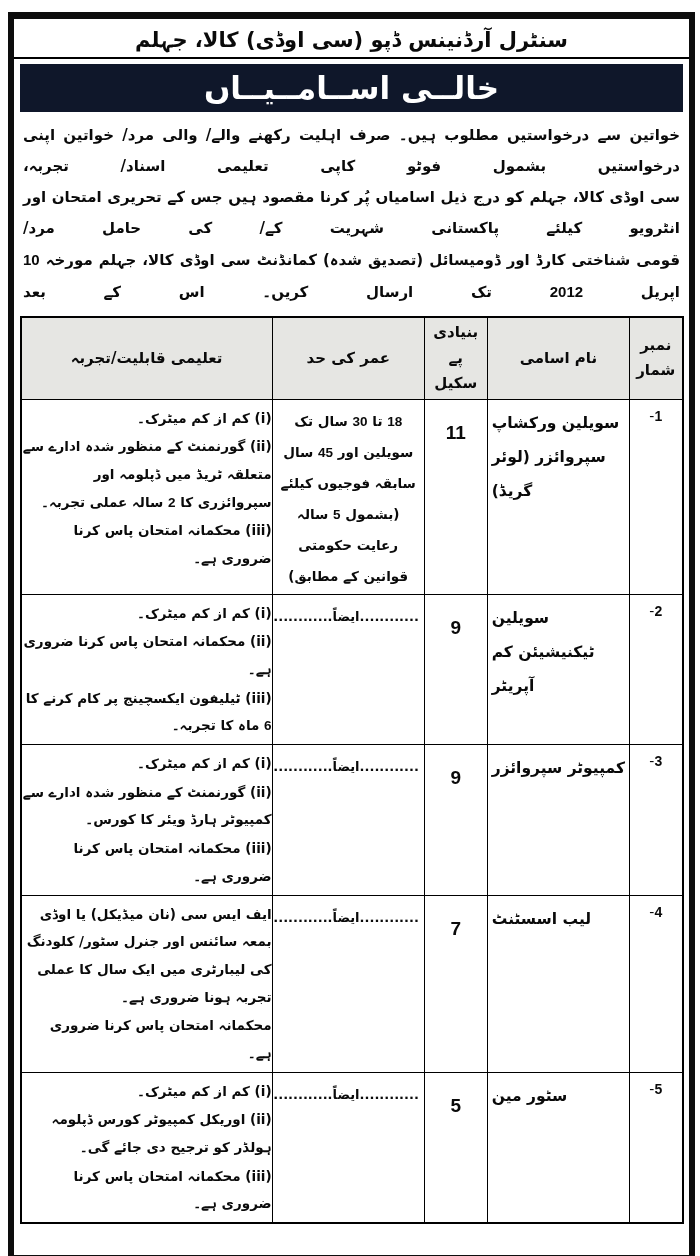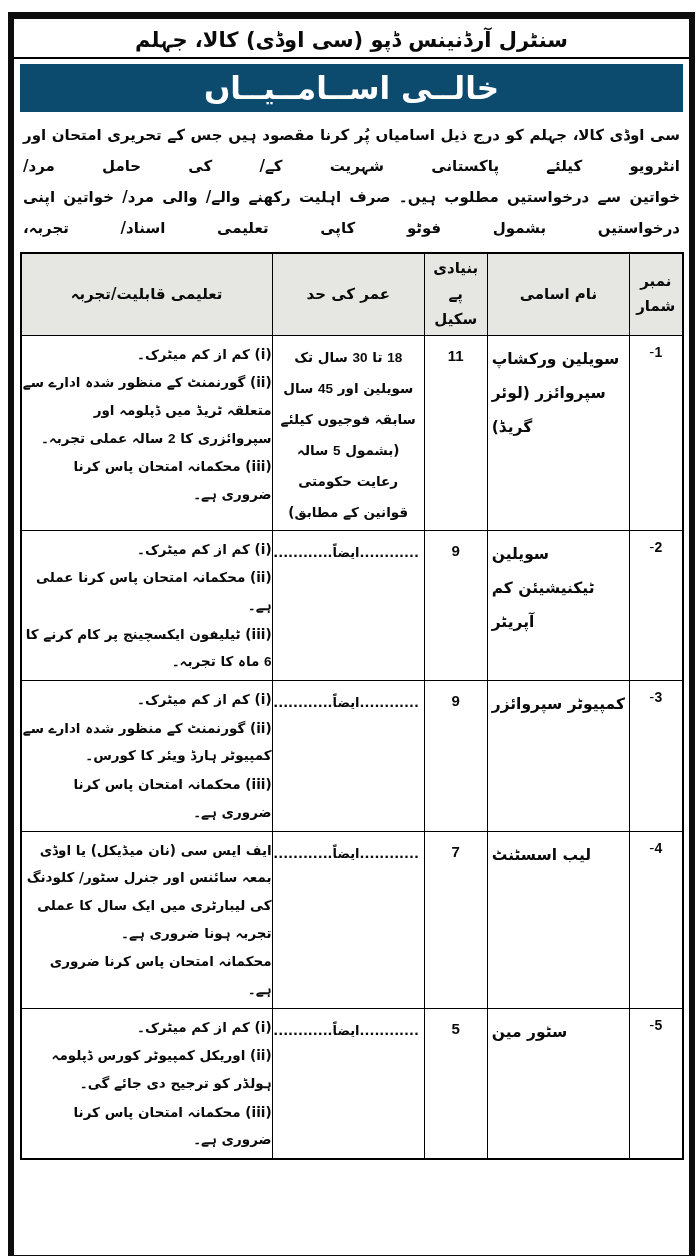--- a/index.html
+++ b/index.html
@@ -1,54 +1,55 @@
 <!DOCTYPE html>
 <html lang="ur"><head>
 <meta charset="utf-8">
 <style>
   html,body{margin:0;padding:0;background:#fff;}
   body{width:700px;height:1256px;position:relative;font-family:"DejaVu Sans",sans-serif;color:#0a0a0a;}
   .frame{position:absolute;left:8px;top:12px;width:687px;height:1250px;box-sizing:border-box;
          border:6px solid #0d0d0d;border-top-width:7px;border-bottom-width:7px;background:#fff;overflow:hidden;}
   .ad-title{direction:rtl;text-align:center;font-size:21px;font-weight:bold;padding:9px 6px 5px;
             border-bottom:2px solid #000;}
-  .banner{background:#0c4a6e;color:#fff;margin:5px 6px 3px;height:48px;display:flex;align-items:center;
+  .banner{background:#0f172a;color:#fff;margin:5px 6px 3px;height:48px;display:flex;align-items:center;
           justify-content:center;direction:rtl;font-size:31px;font-weight:bold;letter-spacing:1px;}
   .para{direction:rtl;font-weight:bold;}
   .intro{padding:5px 9px 7px;font-size:15px;}
   .para .line{text-align:justify;text-align-last:justify;line-height:31px;white-space:normal;}
   .para .line.center-last{text-align-last:center;}
   .num{font-family:"Liberation Sans","DejaVu Sans",sans-serif;font-weight:bold;}
   table.vacancies{direction:rtl;border-collapse:collapse;width:664px;margin:1px auto 0;border:2px solid #000;
                   table-layout:fixed;}
   .vacancies th,.vacancies td{border:1px solid #000;vertical-align:top;box-sizing:border-box;}
   .vacancies thead th{background:#e6e6e3;height:62px;vertical-align:middle;font-size:15px;font-weight:bold;
                       line-height:1.7;padding:2px 3px;}
   td.serial{direction:ltr;text-align:center;font-size:14px;padding-top:8px;}
   td.name{text-align:left;font-size:15.5px;font-weight:bold;line-height:2.2;padding:6px 4px 2px;}
-  td.pay{text-align:center;font-size:15px;padding-top:11px;}
+  td.pay{text-align:center;font-size:19px;padding-top:21px;}
   td.age{text-align:center;font-size:13.5px;font-weight:bold;line-height:2.3;padding:6px 5px 2px;}
   td.age .ditto{font-size:13px;letter-spacing:.5px;margin-top:32px;}
   td.qual{font-size:13.5px;font-weight:bold;line-height:2.05;padding:5px 0 3px;text-align:right;}
   .qual-item{margin-bottom:1px;}
 </style>
 </head>
 <body>
 
 <div class="frame">
 
   <div class="ad-title">سنٹرل آرڈنینس ڈپو (سی اوڈی) کالا، جہلم</div>
 
   <div class="banner">
     <span>خالــی اســامــیــاں</span>
   </div>
 
   <div class="para intro">
+      <div class="line">خواتین سے درخواستیں مطلوب ہیں۔ صرف اہلیت رکھنے والے/ والی مرد/ خواتین اپنی درخواستیں بشمول فوٹو کاپی تعلیمی اسناد/ تجربہ،</div>
       <div class="line">سی اوڈی کالا، جہلم کو درج ذیل اسامیاں پُر کرنا مقصود ہیں جس کے تحریری امتحان اور انٹرویو کیلئے پاکستانی شہریت کے/ کی حامل مرد/</div>
-      <div class="line">خواتین سے درخواستیں مطلوب ہیں۔ صرف اہلیت رکھنے والے/ والی مرد/ خواتین اپنی درخواستیں بشمول فوٹو کاپی تعلیمی اسناد/ تجربہ،</div>
+      <div class="line">قومی شناختی کارڈ اور ڈومیسائل (تصدیق شدہ) کمانڈنٹ سی اوڈی کالا، جہلم مورخہ <span class="num">10</span> اپریل <span class="num">2012</span> تک ارسال کریں۔ اس کے بعد</div>
     </div>
 
   <table class="vacancies">
     <colgroup>
       <col style="width:8%">
       <col style="width:21.5%">
       <col style="width:9.5%">
       <col style="width:23%">
       <col style="width:38%">
     </colgroup>
@@ -73,21 +74,21 @@
             <div class="qual-item">(iii) محکمانہ امتحان پاس کرنا ضروری ہے۔</div>
           </td>
         </tr>
         <tr style="height: 107px;">
           <td class="serial">-<span class="num">2</span></td>
           <td class="name">سویلین ٹیکنیشیئن کم آپریٹر</td>
           <td class="pay"><span class="num">9</span></td>
           <td class="age"><span class="ditto">............ایضاً............</span></td>
           <td class="qual">
             <div class="qual-item">(i) کم از کم میٹرک۔</div>
-            <div class="qual-item">(ii) محکمانہ امتحان پاس کرنا عملی ہے۔</div>
+            <div class="qual-item">(ii) محکمانہ امتحان پاس کرنا ضروری ہے۔</div>
             <div class="qual-item">(iii) ٹیلیفون ایکسچینج پر کام کرنے کا <span class="num">6</span> ماہ کا تجربہ۔</div>
           </td>
         </tr>
         <tr style="height: 137px;">
           <td class="serial">-<span class="num">3</span></td>
           <td class="name">کمپیوٹر سپروائزر</td>
           <td class="pay"><span class="num">9</span></td>
           <td class="age"><span class="ditto">............ایضاً............</span></td>
           <td class="qual">
             <div class="qual-item">(i) کم از کم میٹرک۔</div>

